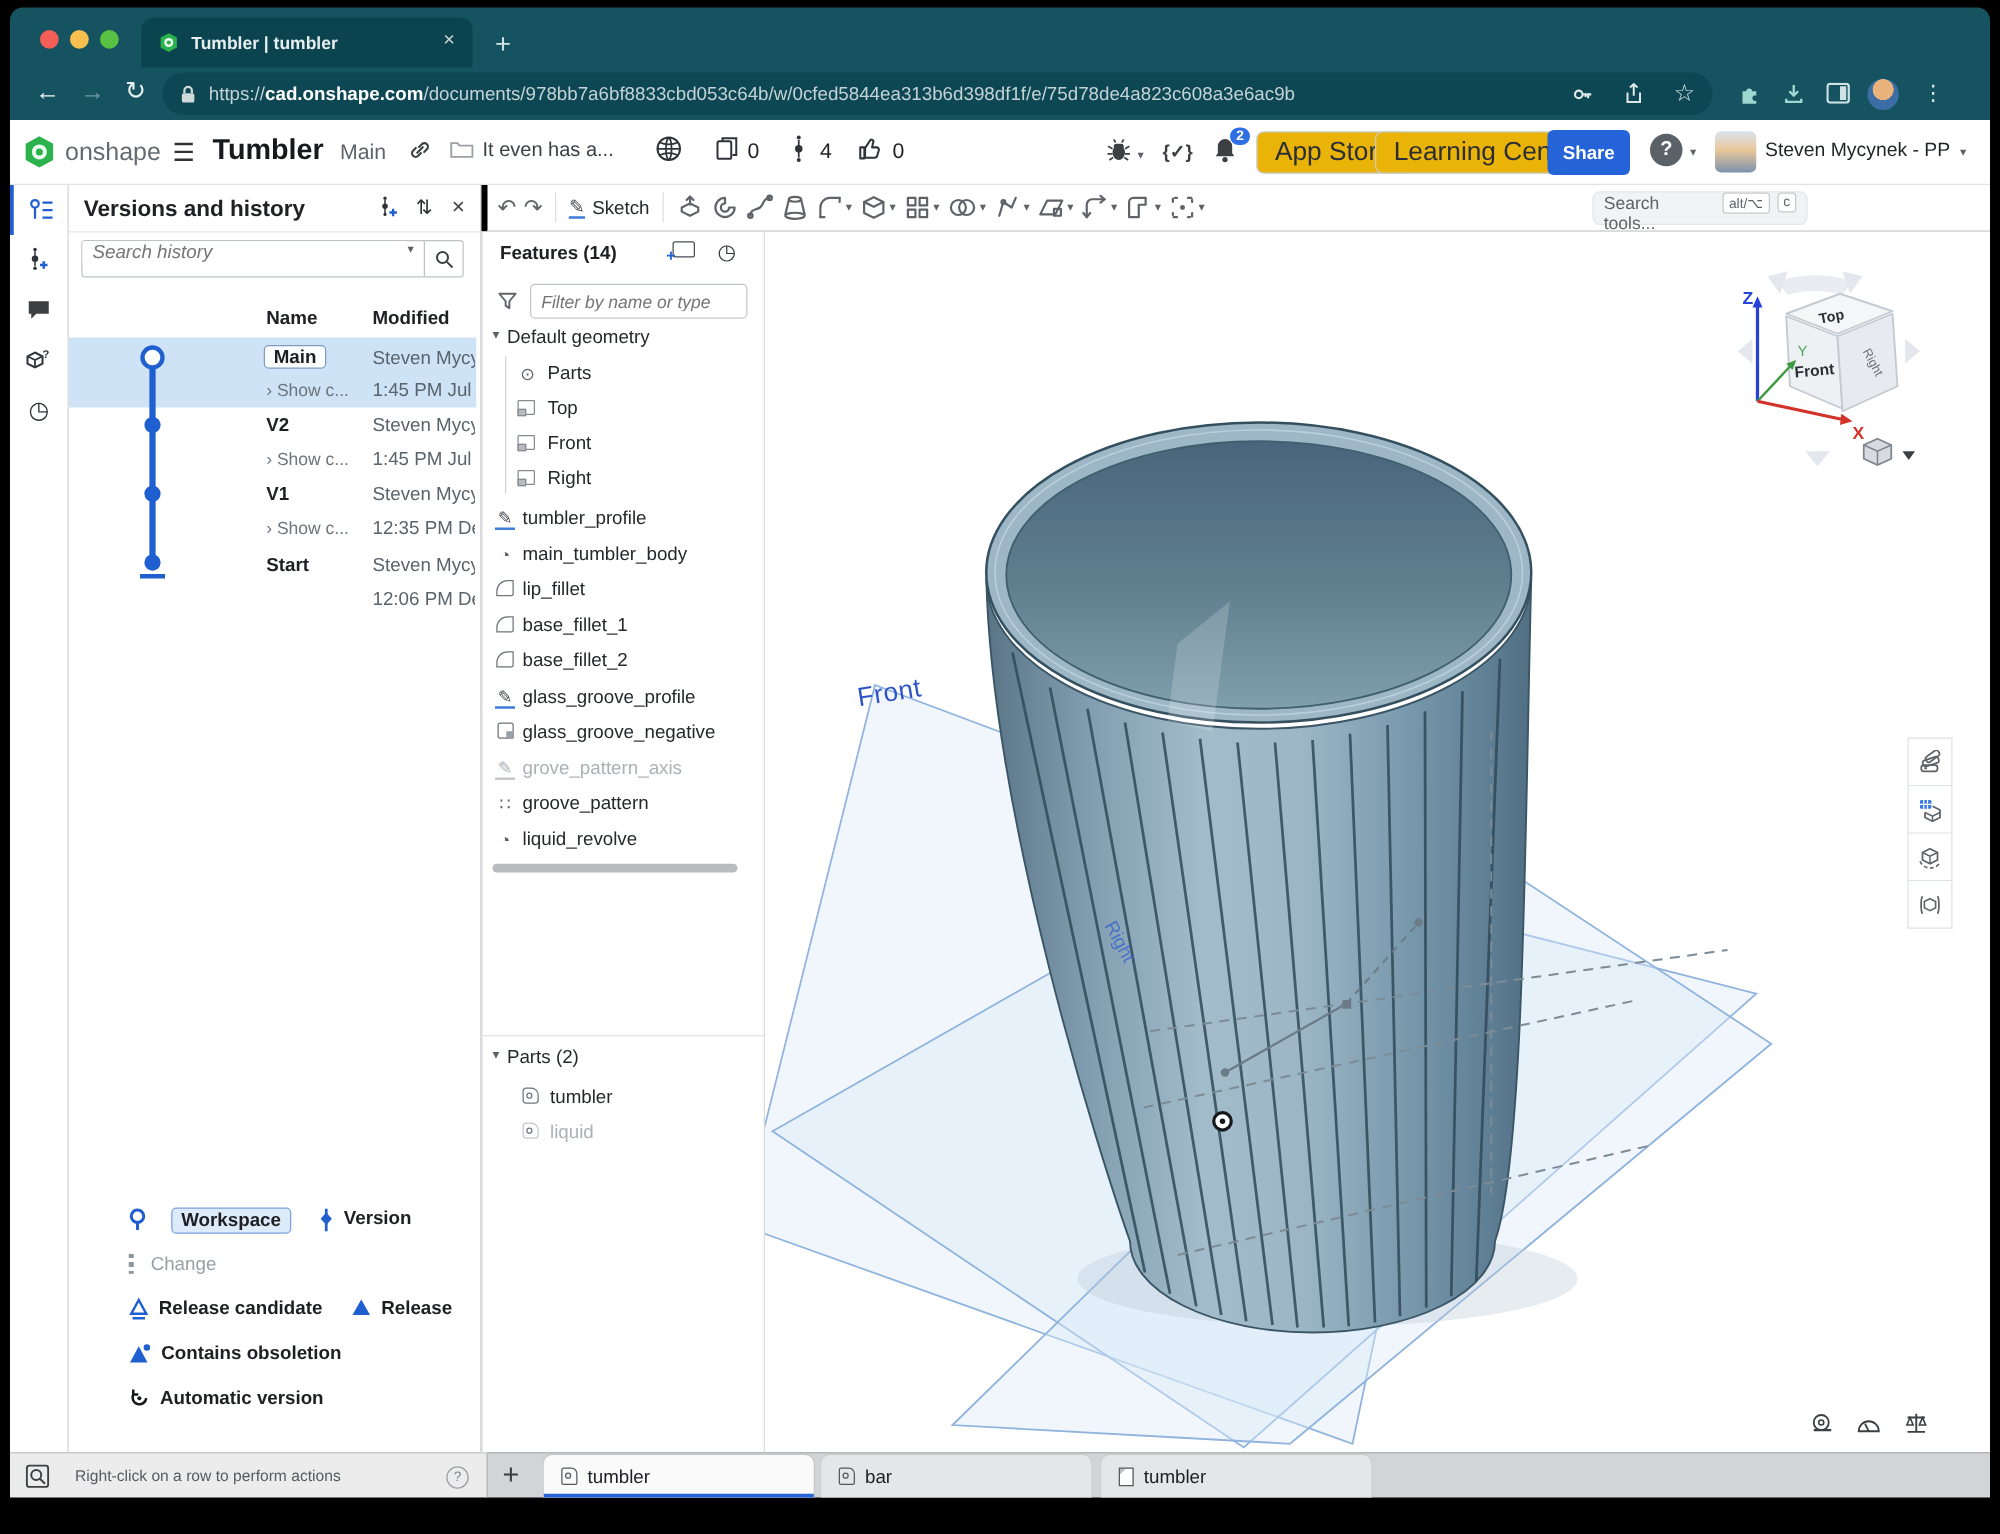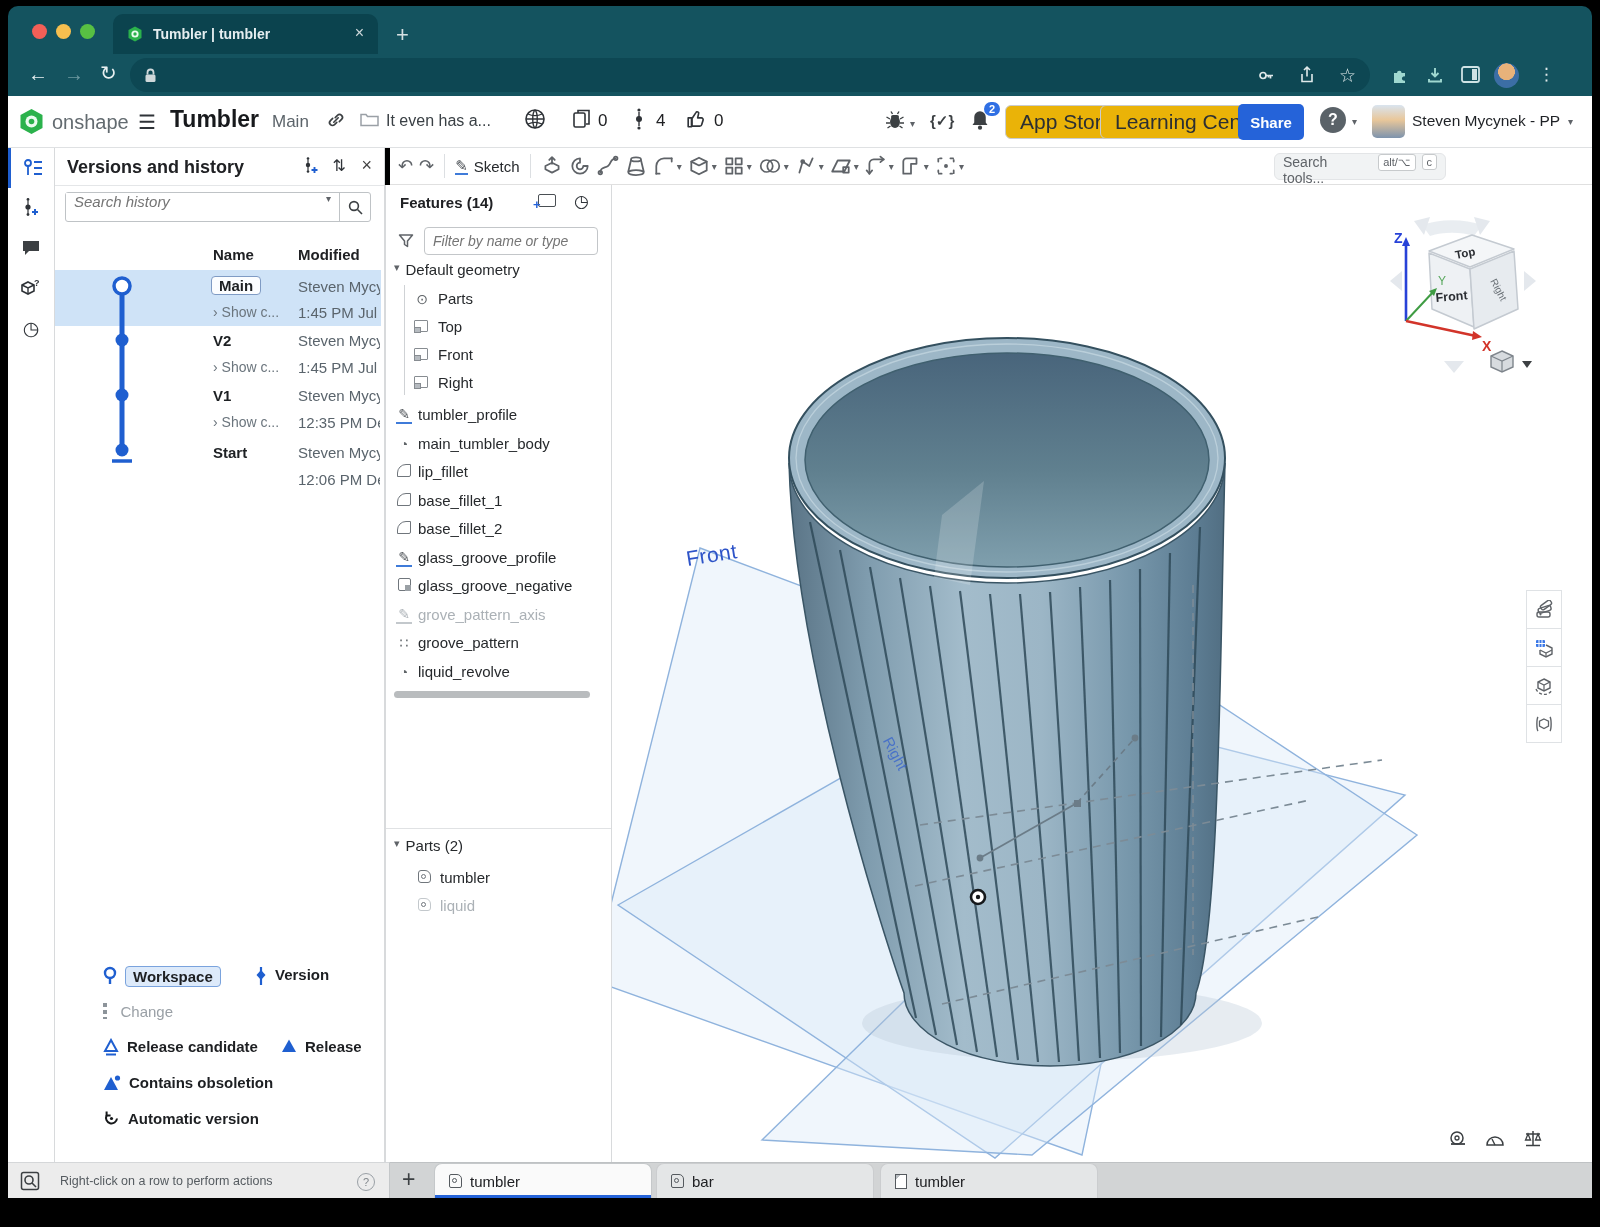--- a/index.html
+++ b/index.html
@@ -84,20 +84,23 @@
 
   <span class="a navbtn" style="left:20px;top:58px">←</span>
   <span class="a navbtn" style="left:56px;top:58px;color:#6f9aa2">→</span>
   <span class="a navbtn" style="left:92px;top:57px">↻</span>
 
   <div id="urlpill" class="a">
     <svg width="13" height="15" viewBox="0 0 13 15" style="margin-right:10px">
       <rect x="1.5" y="6.5" width="10" height="7.5" rx="1.5" fill="#cfd8da"></rect>
       <path d="M3.5 6.5V4.5a3 3 0 016 0v2" stroke="#cfd8da" fill="none" stroke-width="1.8"></path>
     </svg>
+    <span style="font-size:15px;color:#c3d2d5;white-space:nowrap;overflow:hidden">
+      <span>https://</span><span style="color:#fff;font-weight:bold">cad.onshape.com</span><span>/documents/978bb7a6bf8833cbd053c64b/w/0cfed5844ea313b6d398df1f/e/75d78de4a823c608a3e6ac9b</span>
+    </span>
     <span style="margin-left:auto;display:flex;gap:24px;align-items:center">
       <svg width="17" height="17" viewBox="0 0 17 17">
           <circle cx="5" cy="8.5" r="3" stroke="#dfe9ea" fill="none" stroke-width="1.7"></circle>
           <path d="M8 8.5h7m-2.5 0v3m-2-3v2" stroke="#dfe9ea" stroke-width="1.7" fill="none"></path>
         </svg>
       <svg width="16" height="18" viewBox="0 0 16 18">
           <path d="M8 1.5v9M5 4l3-2.8L11 4" stroke="#dfe9ea" stroke-width="1.6" fill="none"></path>
           <path d="M3 8v7.5h10V8" stroke="#dfe9ea" stroke-width="1.6" fill="none"></path>
         </svg>
       <span class="cicon" style="font-size:19px">☆</span>
@@ -380,21 +383,21 @@
     <span class="a rowby" style="left:243px;top:33px;width:82px;overflow:hidden;white-space:nowrap">12:35 PM De</span>
   </div>
 
   <div class="a" style="left:0;top:288px;width:326px;height:55px">
     <span class="a rowname" style="left:158px;top:8px">Start</span>
     <span class="a rowby" style="left:243px;top:8px;width:82px;overflow:hidden;white-space:nowrap">Steven Mycy</span>
     <span class="a rowby" style="left:243px;top:35px;width:82px;overflow:hidden;white-space:nowrap">12:06 PM De</span>
   </div>
 
   <div class="a" style="left:48px;top:818px;width:270px">
-    <div class="flex a" style="left:0;top:0;gap:8px">
+    <div class="flex a" style="left:0;top:0;gap:20px">
       <svg width="14" height="20" viewBox="0 0 14 20">
           <circle cx="7" cy="7" r="5" stroke="#1f5fd0" stroke-width="2.4" fill="#fff"></circle>
           <path d="M7 12v6" stroke="#1f5fd0" stroke-width="2.4"></path>
         </svg>
       <span class="legend-label" style="border:1.5px solid #7aa3dd;background:#ddeafa;border-radius:4px;padding:1px 7px">Workspace</span>
     </div>
     <div class="flex a" style="left:152px;top:0;gap:8px">
       <svg width="12" height="20" viewBox="0 0 12 20">
           <path d="M6 1v18" stroke="#1f5fd0" stroke-width="2.2"></path>
           <path d="M6 4l4.5 5L6 14 1.5 9z" fill="#1f5fd0"></path>

